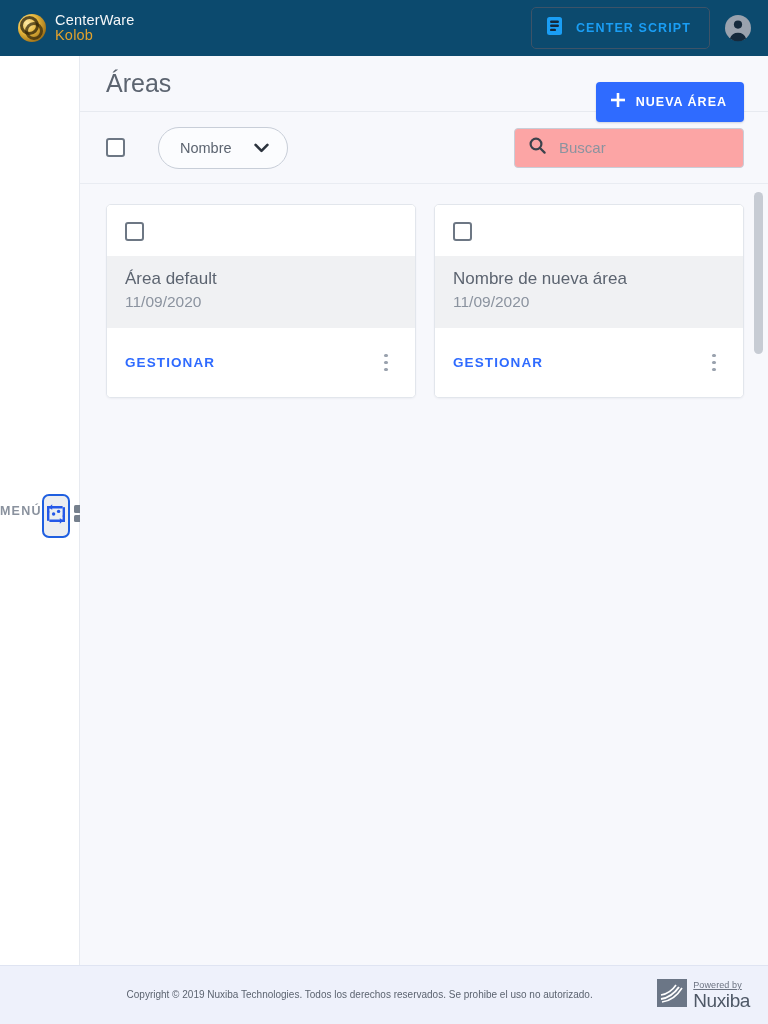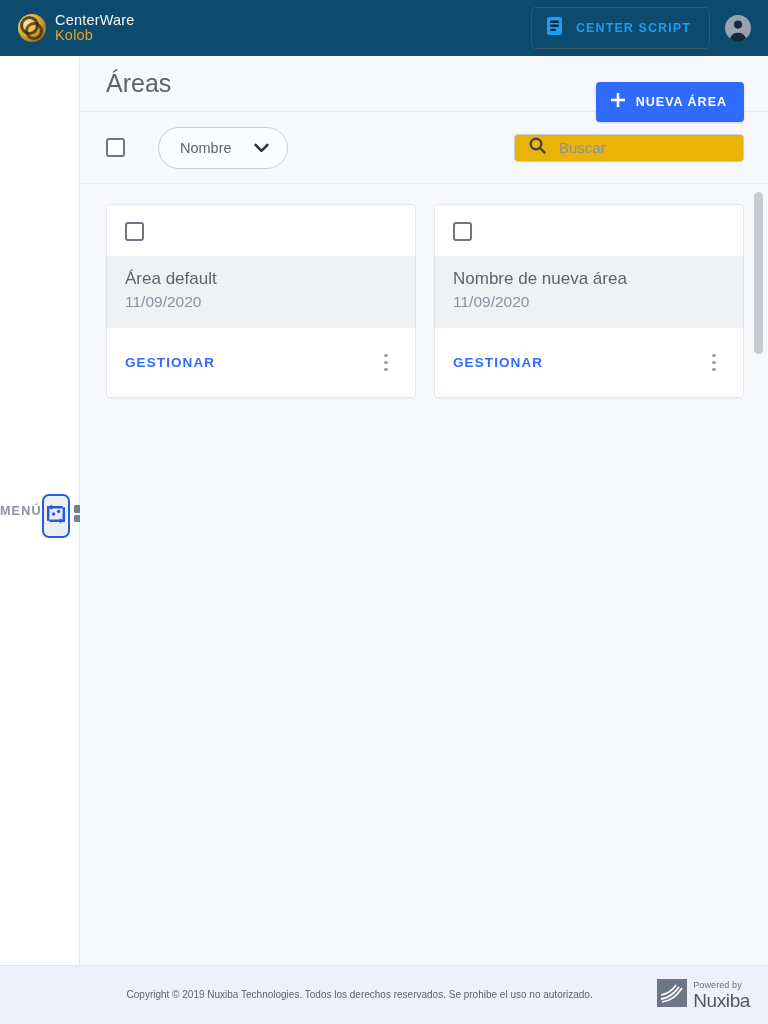--- a/index.html
+++ b/index.html
@@ -219,24 +219,24 @@
     background: #fbfcfe;
     cursor: pointer;
   }
   .select-label {
     font-size: 14.5px;
     color: #5c6470;
   }
   .search-box {
     margin-left: auto;
     width: 230px;
-    height: 28px;
+    height: 40px;
     border: 1px solid #c8ced8;
     border-radius: 4px;
-    background: #eab308;
+    background: #fca5a5;
     display: flex;
     align-items: center;
     gap: 13px;
     padding: 0 14px;
     cursor: text;
   }
   .search-input {
     border: none;
     outline: none;
     background: transparent;
@@ -357,20 +357,21 @@
     gap: 6px;
     flex: 0 0 auto;
   }
   .nuxiba-text { line-height: 1; }
   .powered {
     font-size: 9px;
     color: #6b7280;
     letter-spacing: .1px;
     display: block;
     margin-bottom: 1px;
+    text-decoration: underline;
   }
   .nuxiba-name {
     font-size: 19px;
     color: #4e5866;
     font-weight: 400;
     letter-spacing: -.4px;
     display: block;
   }
 </style>
 </head>

